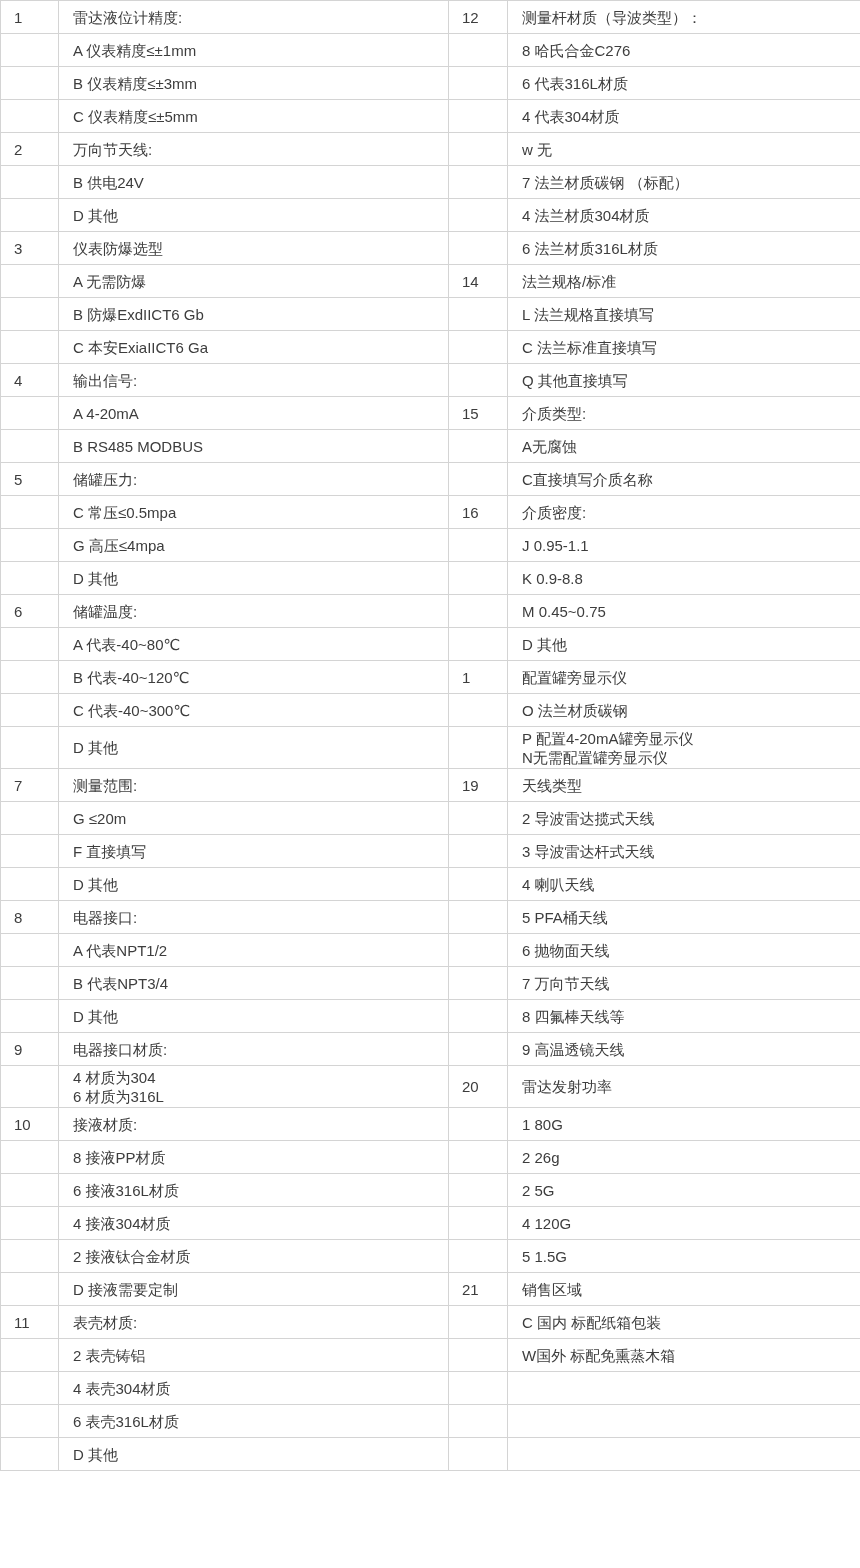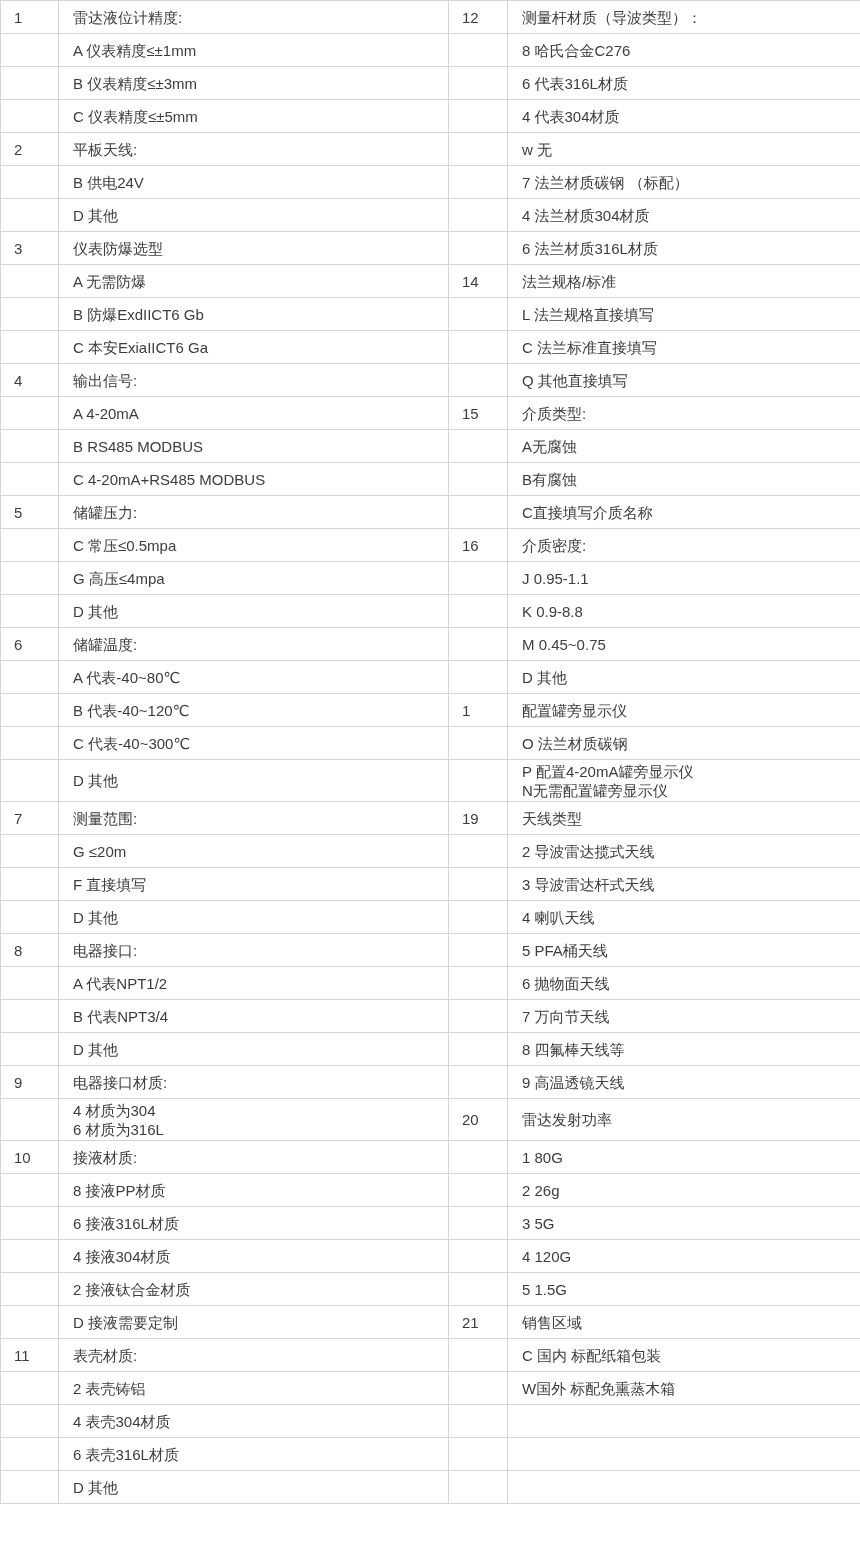--- a/index.html
+++ b/index.html
@@ -73,21 +73,21 @@
           <td class="txt">6 代表316L材质</td>
         </tr>
         <tr>
           <td class="num"></td>
           <td class="txt">C 仪表精度≤±5mm</td>
           <td class="num"></td>
           <td class="txt">4 代表304材质</td>
         </tr>
         <tr>
           <td class="num">2</td>
-          <td class="txt">平板天线:</td>
+          <td class="txt">万向节天线:</td>
           <td class="num"></td>
           <td class="txt">w 无</td>
         </tr>
         <tr>
           <td class="num"></td>
           <td class="txt">B 供电24V</td>
           <td class="num"></td>
           <td class="txt">7 法兰材质碳钢 （标配）</td>
         </tr>
         <tr>
@@ -130,26 +130,20 @@
           <td class="num"></td>
           <td class="txt">A 4-20mA</td>
           <td class="num">15</td>
           <td class="txt">介质类型:</td>
         </tr>
         <tr>
           <td class="num"></td>
           <td class="txt">B RS485 MODBUS</td>
           <td class="num"></td>
           <td class="txt">A无腐蚀</td>
-        </tr>
-        <tr>
-          <td class="num"></td>
-          <td class="txt">C 4-20mA+RS485 MODBUS</td>
-          <td class="num"></td>
-          <td class="txt">B有腐蚀</td>
         </tr>
         <tr>
           <td class="num">5</td>
           <td class="txt">储罐压力:</td>
           <td class="num"></td>
           <td class="txt">C直接填写介质名称</td>
         </tr>
         <tr>
           <td class="num"></td>
           <td class="txt">C 常压≤0.5mpa</td>
@@ -269,21 +263,21 @@
         <tr>
           <td class="num"></td>
           <td class="txt">8 接液PP材质</td>
           <td class="num"></td>
           <td class="txt">2  26g</td>
         </tr>
         <tr>
           <td class="num"></td>
           <td class="txt">6 接液316L材质</td>
           <td class="num"></td>
-          <td class="txt">3  5G</td>
+          <td class="txt">2  5G</td>
         </tr>
         <tr>
           <td class="num"></td>
           <td class="txt">4 接液304材质</td>
           <td class="num"></td>
           <td class="txt">4  120G</td>
         </tr>
         <tr>
           <td class="num"></td>
           <td class="txt">2 接液钛合金材质</td>

